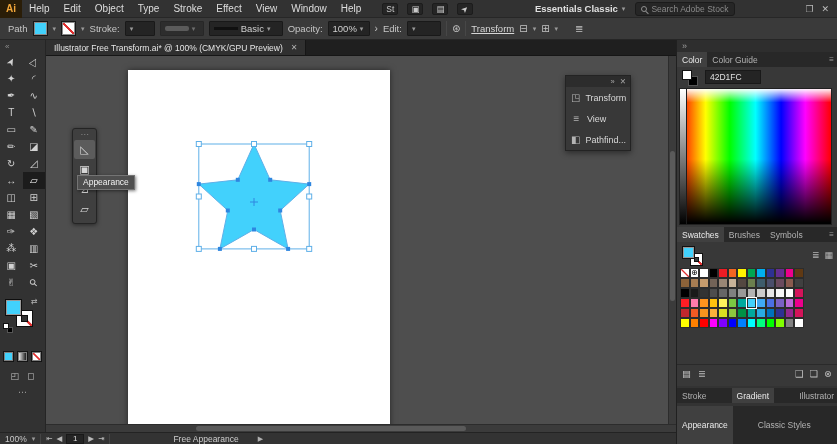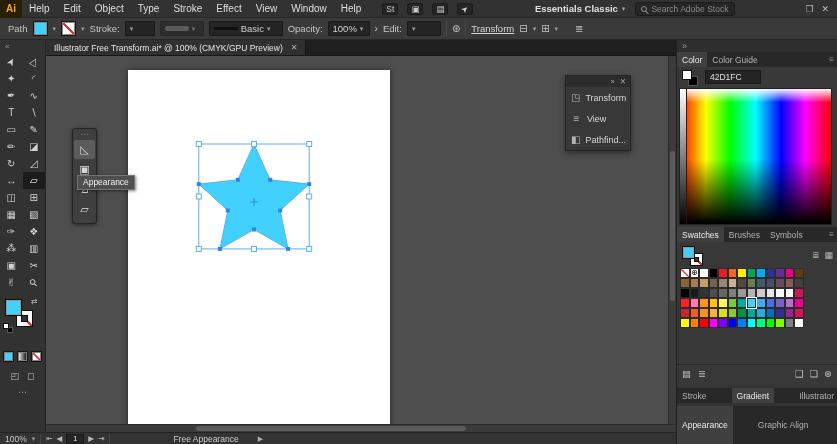--- a/index.html
+++ b/index.html
@@ -555,18 +555,18 @@
     </div>
 
     <div class="panel-groups">
         <div class="pgroup">
           <div class="ptab">Stroke</div>
           <div class="ptab on">Gradient</div>
           <div class="ptab">Illustrator</div>
         </div>
         <div class="pgroup">
           <div class="ptab on">Appearance</div>
-          <div class="ptab">Graphic Align</div>
+          <div class="ptab">Classic Styles</div>
         </div>
       </div>
   </div>
 
 </div>
 
 </body></html>

